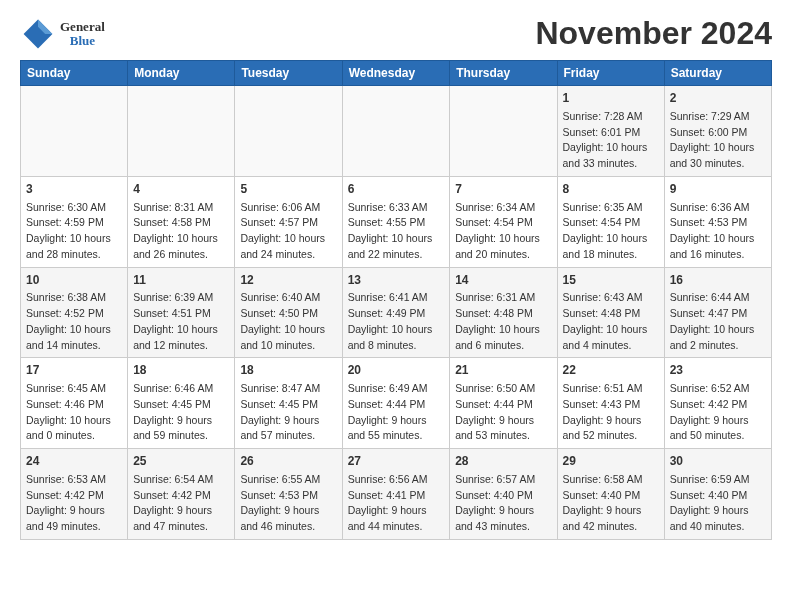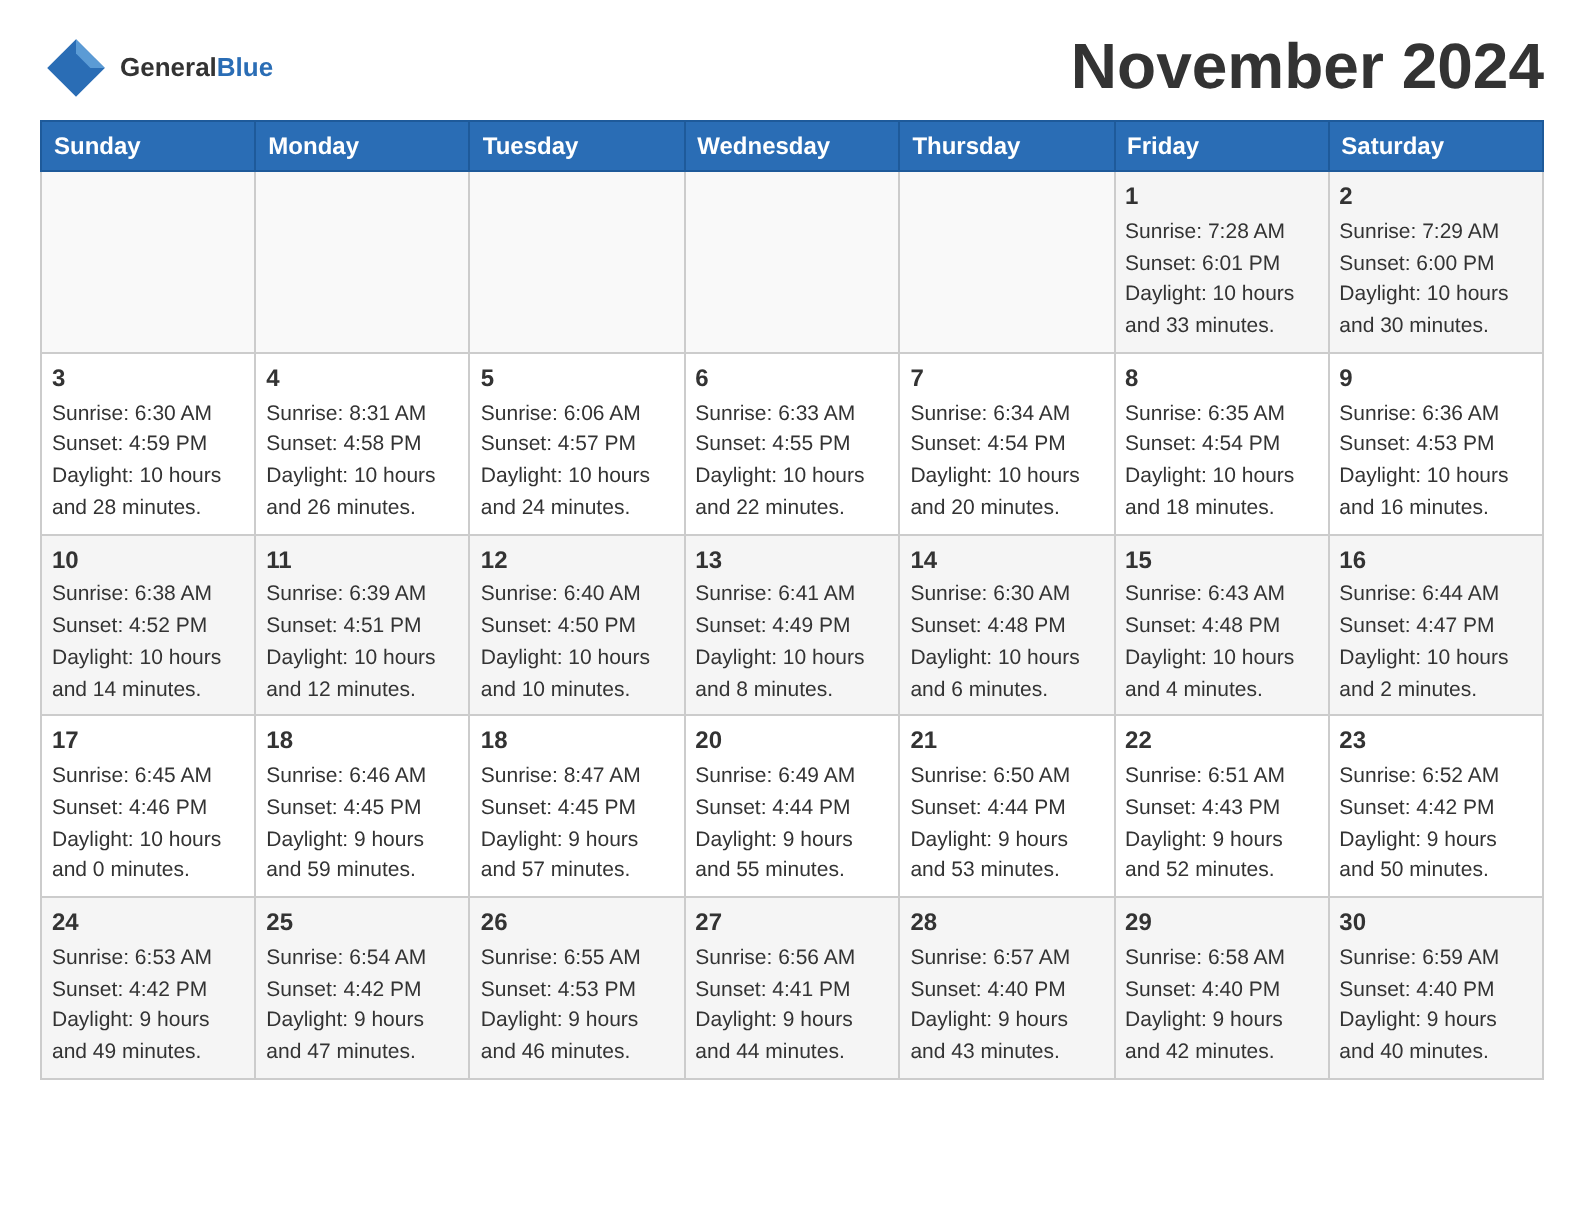--- a/index.html
+++ b/index.html
@@ -16,27 +16,28 @@
       justify-content: space-between;
       margin-bottom: 8px;
     }
     .logo {
       display: flex;
       align-items: center;
       gap: 0px;
     }
     .logo-text {
       display: flex;
-      flex-direction: row;
+      flex-direction: column;
       font-size: 13px;
       font-weight: bold;
       line-height: 1.1;
+      font-family: Liberation Serif, serif;
     }
     .logo-text .general { color: #333; }
-    .logo-text .blue { color: #2a6db5; }
+    .logo-text .blue { color: #2a6db5; text-align: center; }
     .logo-icon {
       width: 36px;
       height: 36px;
       margin-right: 4px;
     }
     .title-area {
     }
     .month-title {
       font-size: 32px;
       font-weight: bold;
@@ -221,21 +222,21 @@
         </td>
         <td>
           <span class="day-num">13</span>
           <div class="day-info">Sunrise: 6:41 AM
 Sunset: 4:49 PM
 Daylight: 10 hours
 and 8 minutes.</div>
         </td>
         <td>
           <span class="day-num">14</span>
-          <div class="day-info">Sunrise: 6:30 AM
+          <div class="day-info">Sunrise: 6:31 AM
 Sunset: 4:48 PM
 Daylight: 10 hours
 and 6 minutes.</div>
         </td>
         <td>
           <span class="day-num">15</span>
           <div class="day-info">Sunrise: 6:43 AM
 Sunset: 4:48 PM
 Daylight: 10 hours
 and 4 minutes.</div>

